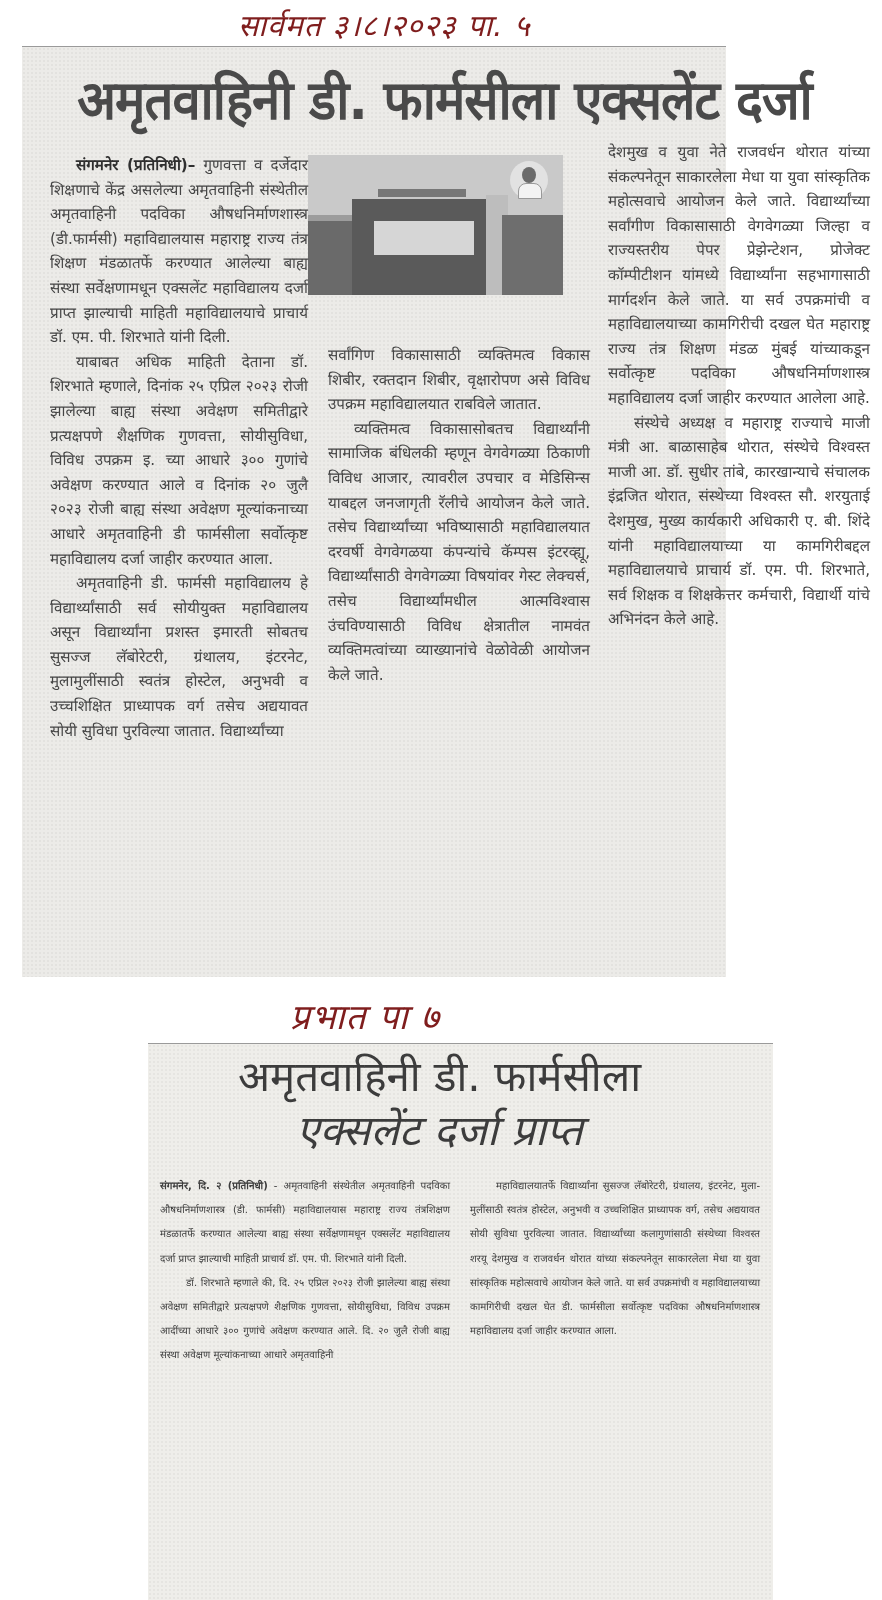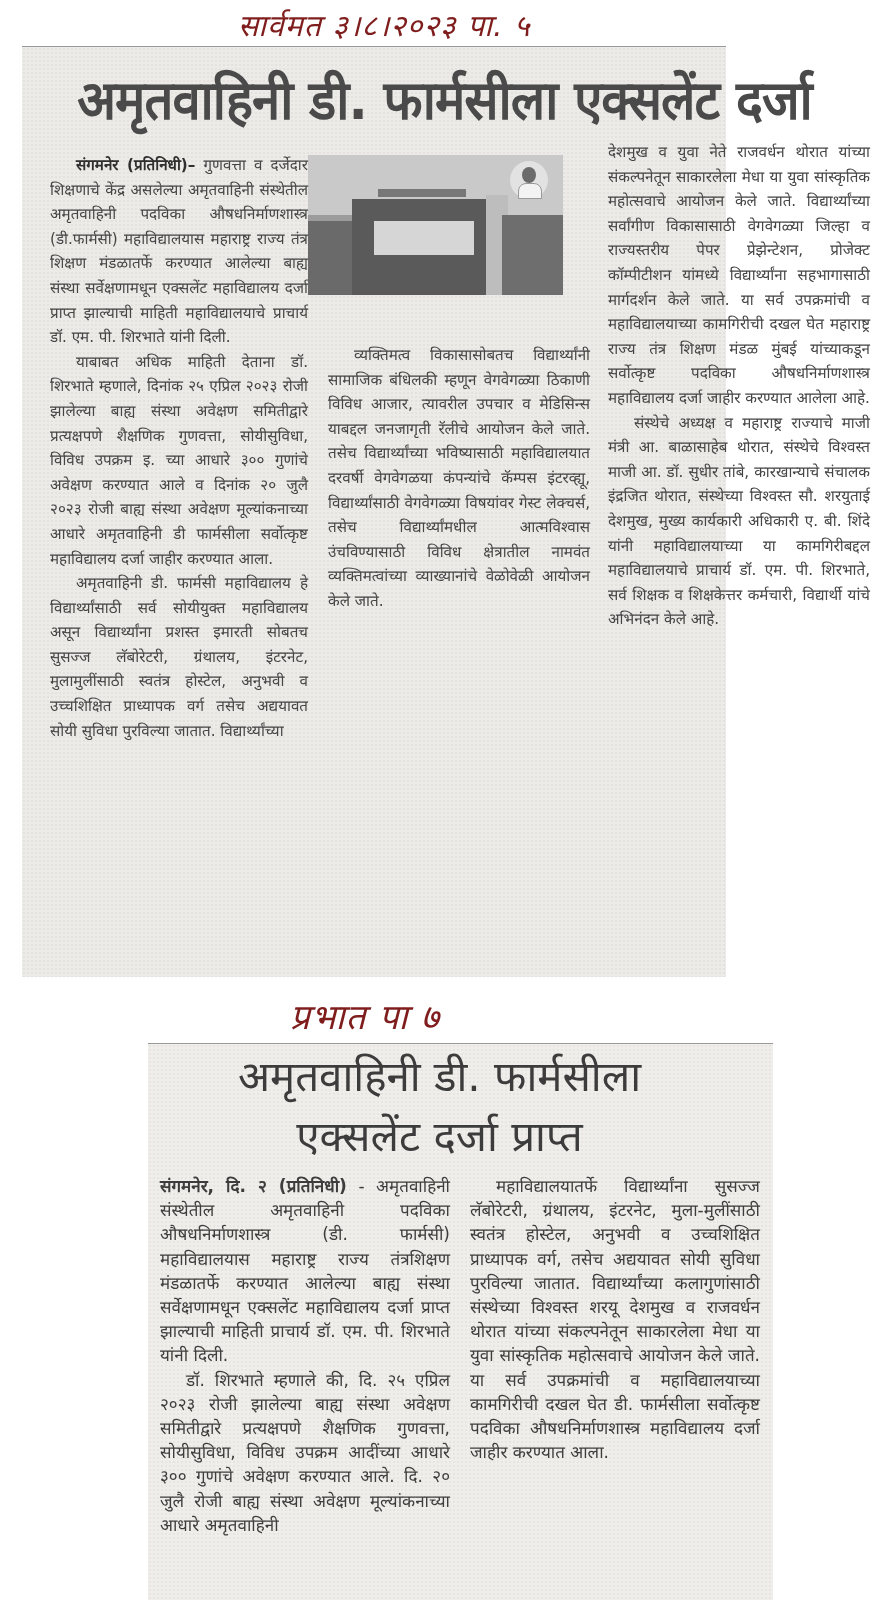--- a/index.html
+++ b/index.html
@@ -44,21 +44,21 @@
   .photo .sky { position:absolute; left:0; top:0; width:100%; height:60px; background:#c9c9c9; }
   .photo .bldg { position:absolute; left:44px; top:44px; width:150px; height:96px; background:#5a5a5a; }
   .photo .bldg .panel { position:absolute; left:22px; top:22px; width:100px; height:34px; background:#d6d6d6; }
   .photo .bldg .top { position:absolute; left:26px; top:-10px; width:88px; height:8px; background:#777; }
   .photo .wingL { position:absolute; left:0; top:66px; width:44px; height:74px; background:#6a6a6a; }
   .photo .wingR { position:absolute; left:194px; top:60px; width:61px; height:80px; background:#6e6e6e; }
   .photo .tower { position:absolute; left:178px; top:40px; width:22px; height:100px; background:#bdbdbd; }
   .photo .inset { position:absolute; left:202px; top:6px; width:38px; height:38px; border-radius:50%; background:#e2e2e2; }
   .photo .inset .face { position:absolute; left:12px; top:6px; width:14px; height:16px; border-radius:50%; background:#6b6b6b; }
   .photo .inset .body { position:absolute; left:8px; top:22px; width:22px; height:14px; border-radius:8px 8px 0 0; background:#f3f3f3; border:1px solid #999; }
-  .col2b { position:absolute; font-size:17px; line-height:24.2px; color:#3d3d3d; text-align:justify; }
+  .col2b { position:absolute; font-size:10px; line-height:24.2px; color:#3d3d3d; text-align:justify; }
   .col2b p { margin:0; text-indent:26px; }
   .col2b p.noindent { text-indent:0; }
   .d1 { left:12px; top:130px; width:290px; }
   .d2 { left:322px; top:130px; width:290px; }
 </style>
 </head>
 <body>
 
 <div class="handnote" style="left:238px; top:4px; font-size:30px;">सार्वमत ३।८।२०२३ पा. ५</div>
 
@@ -80,34 +80,35 @@
       </div>
   </div>
 
   <div class="col c1">
     <p><b>संगमनेर (प्रतिनिधी)–</b> <span>गुणवत्ता व दर्जेदार शिक्षणाचे केंद्र असलेल्या अमृतवाहिनी संस्थेतील अमृतवाहिनी पदविका औषधनिर्माणशास्त्र (डी.फार्मसी) महाविद्यालयास महाराष्ट्र राज्य तंत्र शिक्षण मंडळातर्फे करण्यात आलेल्या बाह्य संस्था सर्वेक्षणामधून एक्सलेंट महाविद्यालय दर्जा प्राप्त झाल्याची माहिती महाविद्यालयाचे प्राचार्य डॉ. एम. पी. शिरभाते यांनी दिली.</span></p>
     <p>याबाबत अधिक माहिती देताना डॉ. शिरभाते म्हणाले, दिनांक २५ एप्रिल २०२३ रोजी झालेल्या बाह्य संस्था अवेक्षण समितीद्वारे प्रत्यक्षपणे शैक्षणिक गुणवत्ता, सोयीसुविधा, विविध उपक्रम इ. च्या आधारे ३०० गुणांचे अवेक्षण करण्यात आले व दिनांक २० जुलै २०२३ रोजी बाह्य संस्था अवेक्षण मूल्यांकनाच्या आधारे अमृतवाहिनी डी फार्मसीला सर्वोत्कृष्ट महाविद्यालय दर्जा जाहीर करण्यात आला.</p>
     <p>अमृतवाहिनी डी. फार्मसी महाविद्यालय हे विद्यार्थ्यांसाठी सर्व सोयीयुक्त महाविद्यालय असून विद्यार्थ्यांना प्रशस्त इमारती सोबतच सुसज्ज लॅबोरेटरी, ग्रंथालय, इंटरनेट, मुलामुलींसाठी स्वतंत्र होस्टेल, अनुभवी व उच्चशिक्षित प्राध्यापक वर्ग तसेच अद्ययावत सोयी सुविधा पुरविल्या जातात. विद्यार्थ्यांच्या</p>
   </div>
 
   <div class="col c2">
+    <p class="noindent">सर्वांगिण विकासासाठी व्यक्तिमत्व विकास शिबीर, रक्तदान शिबीर, वृक्षारोपण असे विविध उपक्रम महाविद्यालयात राबविले जातात.</p>
     <p>व्यक्तिमत्व विकासासोबतच विद्यार्थ्यांनी सामाजिक बंधिलकी म्हणून वेगवेगळ्या ठिकाणी विविध आजार, त्यावरील उपचार व मेडिसिन्स याबद्दल जनजागृती रॅलीचे आयोजन केले जाते. तसेच विद्यार्थ्यांच्या भविष्यासाठी महाविद्यालयात दरवर्षी वेगवेगळया कंपन्यांचे कॅम्पस इंटरव्ह्यू, विद्यार्थ्यांसाठी वेगवेगळ्या विषयांवर गेस्ट लेक्चर्स, तसेच विद्यार्थ्यांमधील आत्मविश्वास उंचविण्यासाठी विविध क्षेत्रातील नामवंत व्यक्तिमत्वांच्या व्याख्यानांचे वेळोवेळी आयोजन केले जाते.</p>
   </div>
 
   <div class="col c3">
     <p class="noindent">देशमुख व युवा नेते राजवर्धन थोरात यांच्या संकल्पनेतून साकारलेला मेधा या युवा सांस्कृतिक महोत्सवाचे आयोजन केले जाते. विद्यार्थ्यांच्या सर्वांगीण विकासासाठी वेगवेगळ्या जिल्हा व राज्यस्तरीय पेपर प्रेझेन्टेशन, प्रोजेक्ट कॉम्पीटीशन यांमध्ये विद्यार्थ्यांना सहभागासाठी मार्गदर्शन केले जाते. या सर्व उपक्रमांची व महाविद्यालयाच्या कामगिरीची दखल घेत महाराष्ट्र राज्य तंत्र शिक्षण मंडळ मुंबई यांच्याकडून सर्वोत्कृष्ट पदविका औषधनिर्माणशास्त्र महाविद्यालय दर्जा जाहीर करण्यात आलेला आहे.</p>
     <p>संस्थेचे अध्यक्ष व महाराष्ट्र राज्याचे माजी मंत्री आ. बाळासाहेब थोरात, संस्थेचे विश्वस्त माजी आ. डॉ. सुधीर तांबे, कारखान्याचे संचालक इंद्रजित थोरात, संस्थेच्या विश्वस्त सौ. शरयुताई देशमुख, मुख्य कार्यकारी अधिकारी ए. बी. शिंदे यांनी महाविद्यालयाच्या या कामगिरीबद्दल महाविद्यालयाचे प्राचार्य डॉ. एम. पी. शिरभाते, सर्व शिक्षक व शिक्षकेत्तर कर्मचारी, विद्यार्थी यांचे अभिनंदन केले आहे.</p>
   </div>
 </div>
 
 <div class="handnote" style="left:290px; top:992px; font-size:35px;">प्रभात पा ७</div>
 
 <div class="clip clip2">
   <div class="headline2" style="top:2px;">अमृतवाहिनी डी. फार्मसीला</div>
-  <div class="headline2" style="top:62px;">एक्सलेंट दर्जा प्राप्त</div>
+  <div class="headline2" style="top:56px;font-style:italic;">एक्सलेंट दर्जा प्राप्त</div>
 
   <div class="col2b d1">
     <p class="noindent"><b>संगमनेर, दि. २ (प्रतिनिधी)</b> <span>- अमृतवाहिनी संस्थेतील अमृतवाहिनी पदविका औषधनिर्माणशास्त्र (डी. फार्मसी) महाविद्यालयास महाराष्ट्र राज्य तंत्रशिक्षण मंडळातर्फे करण्यात आलेल्या बाह्य संस्था सर्वेक्षणामधून एक्सलेंट महाविद्यालय दर्जा प्राप्त झाल्याची माहिती प्राचार्य डॉ. एम. पी. शिरभाते यांनी दिली.</span></p>
     <p>डॉ. शिरभाते म्हणाले की, दि. २५ एप्रिल २०२३ रोजी झालेल्या बाह्य संस्था अवेक्षण समितीद्वारे प्रत्यक्षपणे शैक्षणिक गुणवत्ता, सोयीसुविधा, विविध उपक्रम आदींच्या आधारे ३०० गुणांचे अवेक्षण करण्यात आले. दि. २० जुलै रोजी बाह्य संस्था अवेक्षण मूल्यांकनाच्या आधारे अमृतवाहिनी</p>
   </div>
 
   <div class="col2b d2">
     <p>महाविद्यालयातर्फे विद्यार्थ्यांना सुसज्ज लॅबोरेटरी, ग्रंथालय, इंटरनेट, मुला-मुलींसाठी स्वतंत्र होस्टेल, अनुभवी व उच्चशिक्षित प्राध्यापक वर्ग, तसेच अद्ययावत सोयी सुविधा पुरविल्या जातात. विद्यार्थ्यांच्या कलागुणांसाठी संस्थेच्या विश्वस्त शरयू देशमुख व राजवर्धन थोरात यांच्या संकल्पनेतून साकारलेला मेधा या युवा सांस्कृतिक महोत्सवाचे आयोजन केले जाते. या सर्व उपक्रमांची व महाविद्यालयाच्या कामगिरीची दखल घेत डी. फार्मसीला सर्वोत्कृष्ट पदविका औषधनिर्माणशास्त्र महाविद्यालय दर्जा जाहीर करण्यात आला.</p>
   </div>
 </div>

